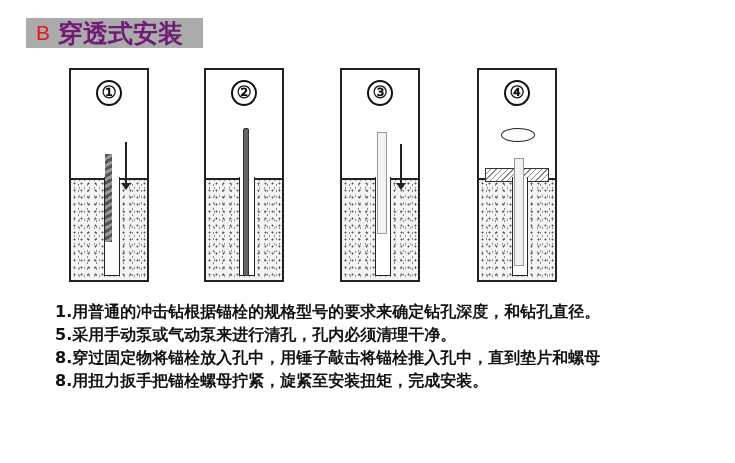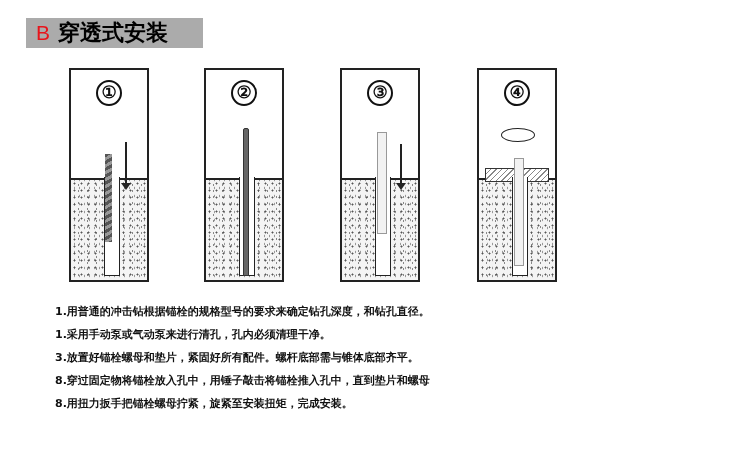--- a/index.html
+++ b/index.html
@@ -1,39 +1,39 @@
 <!DOCTYPE html>
 <html><head>
 <meta charset="utf-8">
 <style>
   html,body{margin:0;padding:0;background:#fff;}
   body{width:735px;height:463px;position:relative;overflow:hidden;font-family:"DejaVu Sans",sans-serif;}
   .title-bar{position:absolute;left:26px;top:18px;width:177px;height:30px;background:#ababab;display:flex;align-items:center;}
   .title-letter{color:#e8141b;font-family:"Liberation Sans",sans-serif;font-size:21px;margin-left:10px;margin-right:8px;}
-  .title-text{color:#000000;font-weight:bold;font-size:22px;letter-spacing:0px;}
+  .title-text{color:#701a75;font-weight:bold;font-size:25px;letter-spacing:0px;}
   .panel{position:absolute;top:68px;width:80px;height:214px;border:2px solid #222;box-sizing:border-box;background:#fff;overflow:hidden;}
   .ground{position:absolute;left:0;right:0;bottom:0;height:100px;border-top:2px solid #222;
     background-color:#f4f4f4;
     background-image:
       radial-gradient(#555 0.8px,transparent 1.2px),
       radial-gradient(#777 0.7px,transparent 1.1px),
       radial-gradient(#999 0.6px,transparent 1px);
     background-size:7px 7px,9px 6px,5px 8px;
     background-position:0 0,3px 2px,1px 4px;}
   .num{position:absolute;top:10px;left:50%;transform:translateX(-50%);width:22px;height:22px;border:2px solid #111;border-radius:50%;
     font-family:"Liberation Sans",sans-serif;font-weight:bold;font-size:17px;line-height:22px;text-align:center;color:#111;}
   .hole{position:absolute;background:#fff;border:1px solid #222;border-top:none;}
   .arrow{position:absolute;width:2px;background:#222;}
   .arrow:after{content:"";position:absolute;left:-4px;bottom:-6px;border-left:5px solid transparent;border-right:5px solid transparent;border-top:7px solid #222;}
   .drill{position:absolute;background:repeating-linear-gradient(150deg,#555 0 3px,#999 3px 6px);}
   .rod{position:absolute;background:#666;border:1px solid #333;border-radius:2px 2px 0 0;}
   .bolt{position:absolute;background:#f2f2f2;border:1px solid #999;}
   .plate{position:absolute;height:12px;border:1px solid #333;background:repeating-linear-gradient(135deg,#fff 0 3px,#888 3px 4px);}
   .steps{position:absolute;left:55px;top:300px;width:680px;}
-  .step{font-weight:bold;font-size:11px;color:#111;line-height:23px;white-space:nowrap;}
+  .step{font-weight:bold;font-size:16px;color:#111;line-height:23px;white-space:nowrap;}
   .cont{padding-left:24px;}
 </style>
 </head>
 <body>
 
 <div class="title-bar">
   <span class="title-letter">B</span>
   <span class="title-text">穿透式安装</span>
 </div>
 
@@ -64,17 +64,16 @@
   <div class="num">④</div>
   <div class="ground"></div>
   <div class="plate" style="left:6px;right:6px;bottom:98px;"></div>
   <div class="hole" style="left:33px;width:14px;bottom:4px;height:98px;"></div>
   <div class="bolt" style="left:35px;top:88px;width:8px;height:106px;"></div>
   <div style="position:absolute;left:22px;top:58px;width:32px;height:12px;border:1.5px solid #222;border-radius:50%;"></div>
 </div>
 
 <div class="steps">
   <div class="step">1.用普通的冲击钻根据锚栓的规格型号的要求来确定钻孔深度，和钻孔直径。</div>
-  <div class="step">1.采用手动泵或气动泵来进行清孔，孔内必须清理干净。</div>
-  <div class="step">3.放置好锚栓螺母和垫片，紧固好所有配件。螺杆底部需与锥体底部齐平。</div>
+  <div class="step">5.采用手动泵或气动泵来进行清孔，孔内必须清理干净。</div>
   <div class="step">8.穿过固定物将锚栓放入孔中，用锤子敲击将锚栓推入孔中，直到垫片和螺母</div>
   <div class="step">8.用扭力扳手把锚栓螺母拧紧，旋紧至安装扭矩，完成安装。</div>
 </div>
 
 </body></html>

